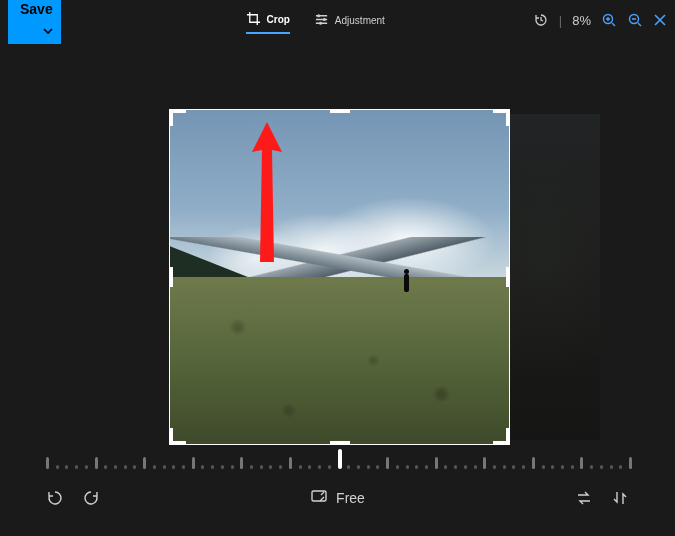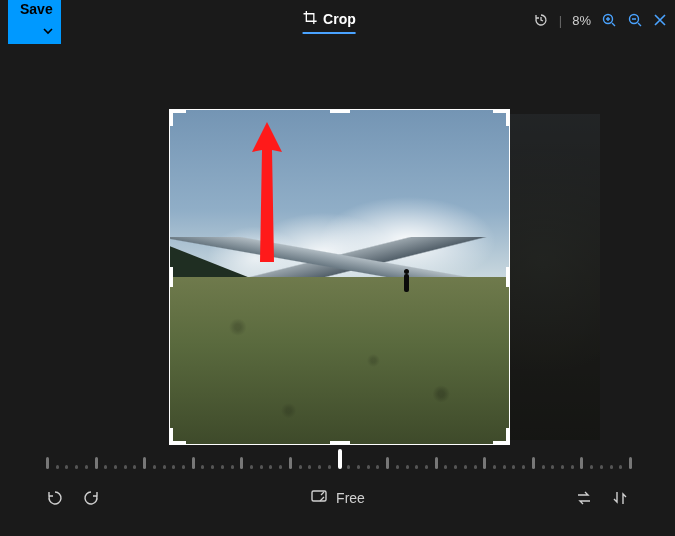--- a/index.html
+++ b/index.html
@@ -36,21 +36,21 @@
     display: flex;
     gap: 24px;
     position: absolute;
     left: 50%;
     transform: translateX(-66%);
   }
   .tab {
     display: flex;
     align-items: center;
     gap: 6px;
-    font-size: 14px;
+    font-size: 10px;
     color: #cfcfcf;
     cursor: pointer;
     padding: 4px 0;
   }
   .tab.active {
     color: #fff;
     font-weight: 600;
     border-bottom: 2px solid #4aa3ff;
   }
   .right-tools {
@@ -190,20 +190,31 @@
   </button>
 
   <div class="tabs">
     <div class="tab active">
       <span>
         <svg width="15" height="15" viewBox="0 0 16 16">
             <path d="M4 1v11h11M1 4h11v11" stroke="#fff" stroke-width="1.4" fill="none"></path>
           </svg>
       </span>
       <span>Crop</span>
+    </div>
+    <div class="tab">
+      <span>
+        <svg width="15" height="15" viewBox="0 0 16 16">
+            <path d="M2 4h12M2 8h12M2 12h12" stroke="#cfcfcf" stroke-width="1.4"></path>
+            <circle cx="5" cy="4" r="1.6" fill="#cfcfcf"></circle>
+            <circle cx="11" cy="8" r="1.6" fill="#cfcfcf"></circle>
+            <circle cx="7" cy="12" r="1.6" fill="#cfcfcf"></circle>
+          </svg>
+      </span>
+      <span>Adjustment</span>
     </div>
   </div>
 
   <div class="right-tools">
     <span class="icon-btn">
       <svg width="16" height="16" viewBox="0 0 16 16">
           <path d="M8 3a5 5 0 1 1-4.5 2.8M3 3v3h3" stroke="#cfcfcf" stroke-width="1.3" fill="none"></path>
           <path d="M8 5v3l2 1" stroke="#cfcfcf" stroke-width="1.3" fill="none"></path>
         </svg>
     </span>

